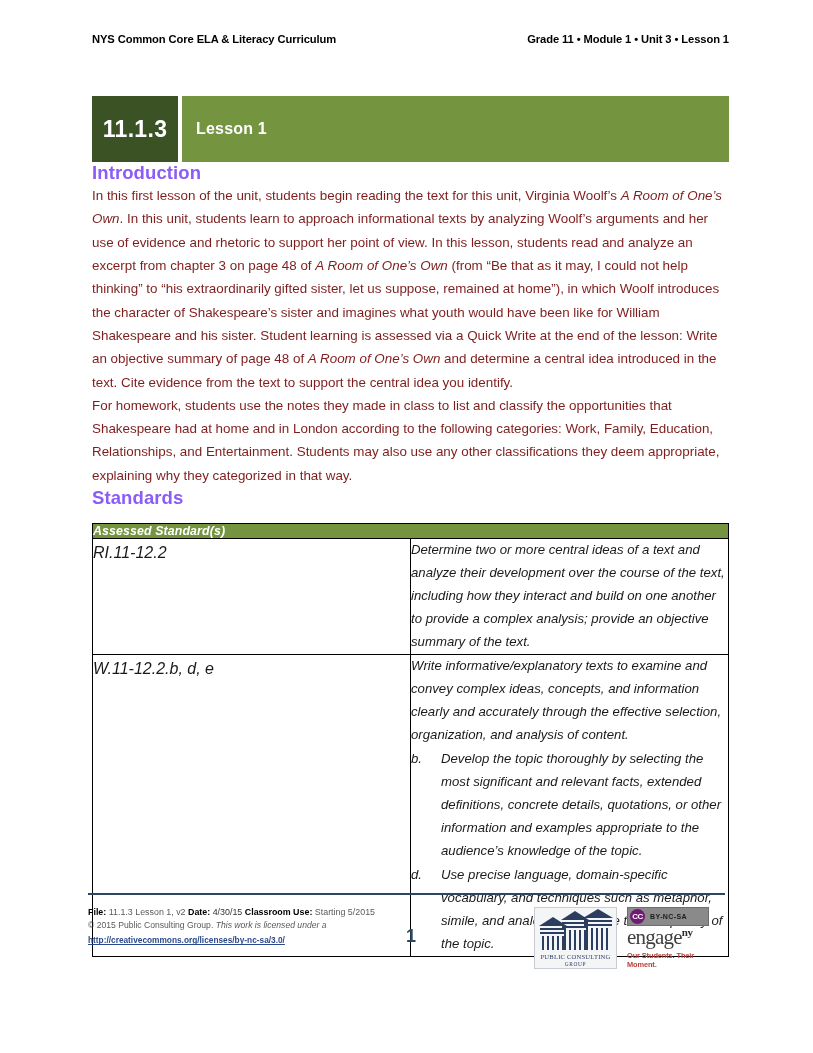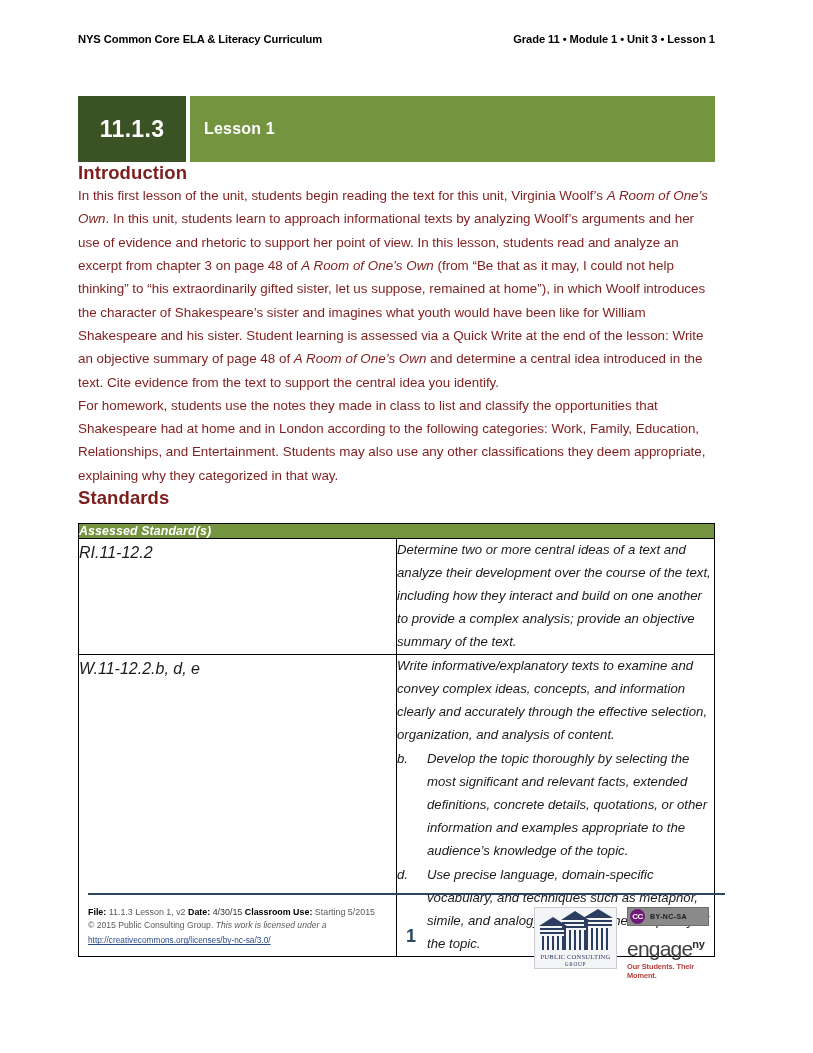--- a/index.html
+++ b/index.html
@@ -15,21 +15,21 @@
     position: relative;
     width: 813px;
     height: 1053px;
     margin: 0 auto;
     background: #ffffff;
     overflow: hidden;
     box-sizing: border-box;
   }
   .content {
     position: absolute;
-    left: 78px;
+    left: 92px;
     top: 0;
     width: 637px;
   }
 
   
   .runhead {
     display: flex;
     justify-content: space-between;
     align-items: baseline;
     padding-top: 33px;
@@ -43,21 +43,21 @@
     font-size: 11.2px;
   }
 
   
   .banner {
     display: flex;
     margin-top: 51px;
     height: 66px;
   }
   .banner-code {
-    width: 108px;
+    width: 86px;
     background: #3b5225;
     display: flex;
     align-items: center;
     justify-content: center;
     color: #ffffff;
     font-size: 23px;
     font-weight: bold;
     letter-spacing: 0.3px;
   }
   .banner-sep {
@@ -71,21 +71,21 @@
     align-items: center;
     padding-left: 14px;
     color: #ffffff;
     font-size: 16px;
     font-weight: bold;
     letter-spacing: 0.2px;
   }
 
   
   h2.section-heading {
-    color: #7f1d1d;
+    color: #8b5cf6;
     font-size: 18.5px;
     font-weight: bold;
     margin: 0;
     letter-spacing: 0.1px;
   }
   .intro-heading { margin-top: 40px; }
   .standards-heading { margin-top: 44px; }
 
   
   p.body-para {
@@ -175,21 +175,21 @@
   }
   .footer-line-1 { font-size: 8.9px; }
   .footer-line-1 b { color: #000000; }
   .footer-line-1 .muted { color: #5a5a5a; }
   .footer-line-2 { color: #5a5a5a; }
   .footer-line-2 i { font-style: italic; }
   .footer-line-3 { font-style: italic; color: #5a5a5a; }
   .footer-link {
     color: #2b4a8b;
     text-decoration: underline;
-    font-weight: normal;
+    font-weight: bold;
     font-size: 8.3px;
     display: inline-block;
     margin-top: 1px;
   }
   .page-number {
     position: absolute;
     left: 318px;
     top: 33px;
     font-size: 18px;
     font-weight: bold;
@@ -261,22 +261,23 @@
     color: #1c1c1c;
     font-size: 7px;
     font-weight: bold;
     margin-left: 5px;
     letter-spacing: 0.4px;
   }
   .engage-word {
     font-size: 21px;
     color: #3f3f3f;
     letter-spacing: -0.8px;
-    margin-top: 12px;
+    margin-top: 1px;
     line-height: 1;
+    font-family: Liberation Serif, serif;
   }
   .engage-ny {
     font-size: 11px;
     font-weight: bold;
     color: #2b2b2b;
     vertical-align: super;
     letter-spacing: -0.3px;
   }
   .engage-tag {
     font-size: 7.4px;

